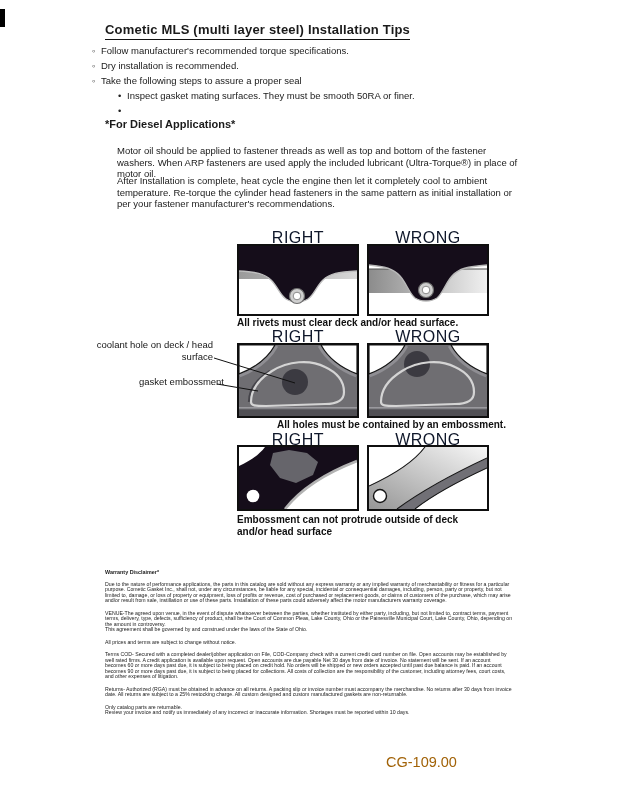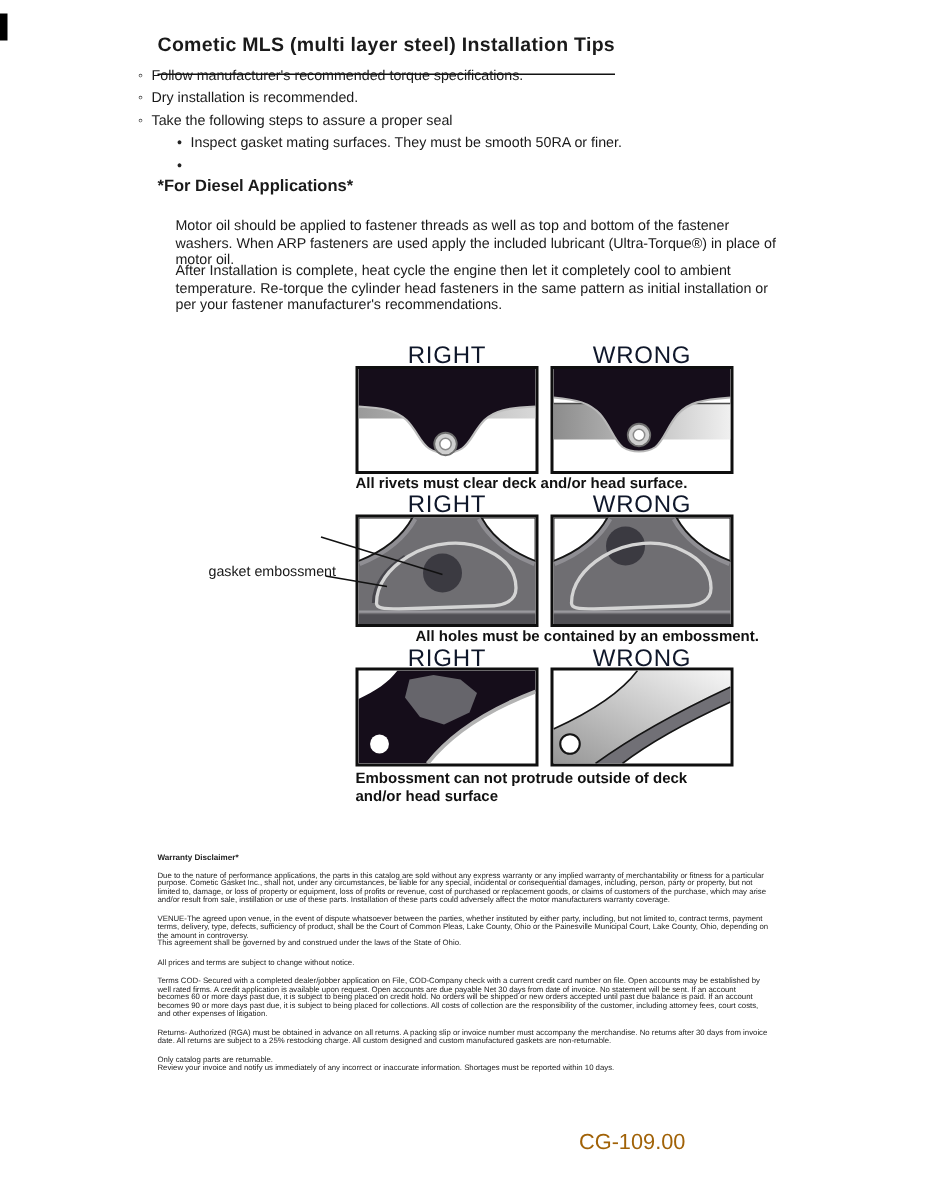--- a/index.html
+++ b/index.html
@@ -3,21 +3,21 @@
 <meta charset="utf-8">
 <style>
   html,body{margin:0;padding:0;background:#e9e9e9;}
   .page{
     position:relative;width:618px;height:800px;background:#ffffff;
     font-family:"Liberation Sans","DejaVu Sans",sans-serif;color:#1a1a1a;
     overflow:hidden;margin:0 auto;
   }
   .edge-mark{position:absolute;left:0;top:9px;width:5px;height:18px;background:#000;}
   .title{position:absolute;left:105px;top:22px;margin:0;font-size:13px;font-weight:bold;letter-spacing:.2px;}
-  .title .underlined{border-bottom:1.6px solid #111;padding-bottom:12px;display:inline-block;}
+  .title .underlined{border-bottom:1.6px solid #111;padding-bottom:2px;display:inline-block;}
   .tips{position:absolute;left:92px;top:45px;width:440px;font-size:9.5px;line-height:11.5px;}
   .tip{display:flex;margin:0 0 3.5px 0;}
   .tip .marker{display:inline-block;width:9px;flex:0 0 9px;text-align:left;color:#222;}
   .tip.sub{padding-left:26px;}
   .diesel-heading{position:absolute;left:105px;top:118px;margin:0;font-size:11px;font-weight:bold;}
   .bodypara{position:absolute;left:105px;width:408px;margin:12px;font-size:9.5px;line-height:11.6px;}
   .p1{top:133px;} .p2{top:163px;} .p3{top:203px;}
   .dg-label{position:absolute;width:122px;text-align:center;font-size:16px;letter-spacing:.5px;color:#0f172a;}
   .lbl-r1{left:237px;top:229px;} .lbl-w1{left:367px;top:229px;}
   .lbl-r2{left:237px;top:328px;} .lbl-w2{left:367px;top:328px;}
@@ -109,20 +109,21 @@
       <circle cx="57" cy="44" r="7.5" fill="#cfcfcf" stroke="#6e6e6e" stroke-width="1.2"></circle>
       <circle cx="57" cy="44" r="3.8" fill="#ffffff" stroke="#8a8a8a" stroke-width="1"></circle>
     </svg>
   </div>
 
   <div class="dg-caption cap1">All rivets must clear deck and/or head surface.</div>
 
   <div class="dg-label lbl-r2">RIGHT</div>
   <div class="dg-label lbl-w2">WRONG</div>
 
+  <div class="ann ann1">coolant hole on deck / head surface</div>
   <div class="ann ann2">gasket embossment</div>
 
   <svg class="leader-overlay" width="100" height="50" viewBox="0 0 100 50">
     <line x1="9" y1="8" x2="90" y2="33" stroke="#111" stroke-width="1"></line>
     <line x1="12" y1="34" x2="53" y2="41" stroke="#111" stroke-width="1"></line>
   </svg>
 
   <div class="dg-box box-r2">
     <svg width="118" height="71" viewBox="0 0 118 71">
       <rect x="0" y="0" width="118" height="71" fill="#6f6e72"></rect>

